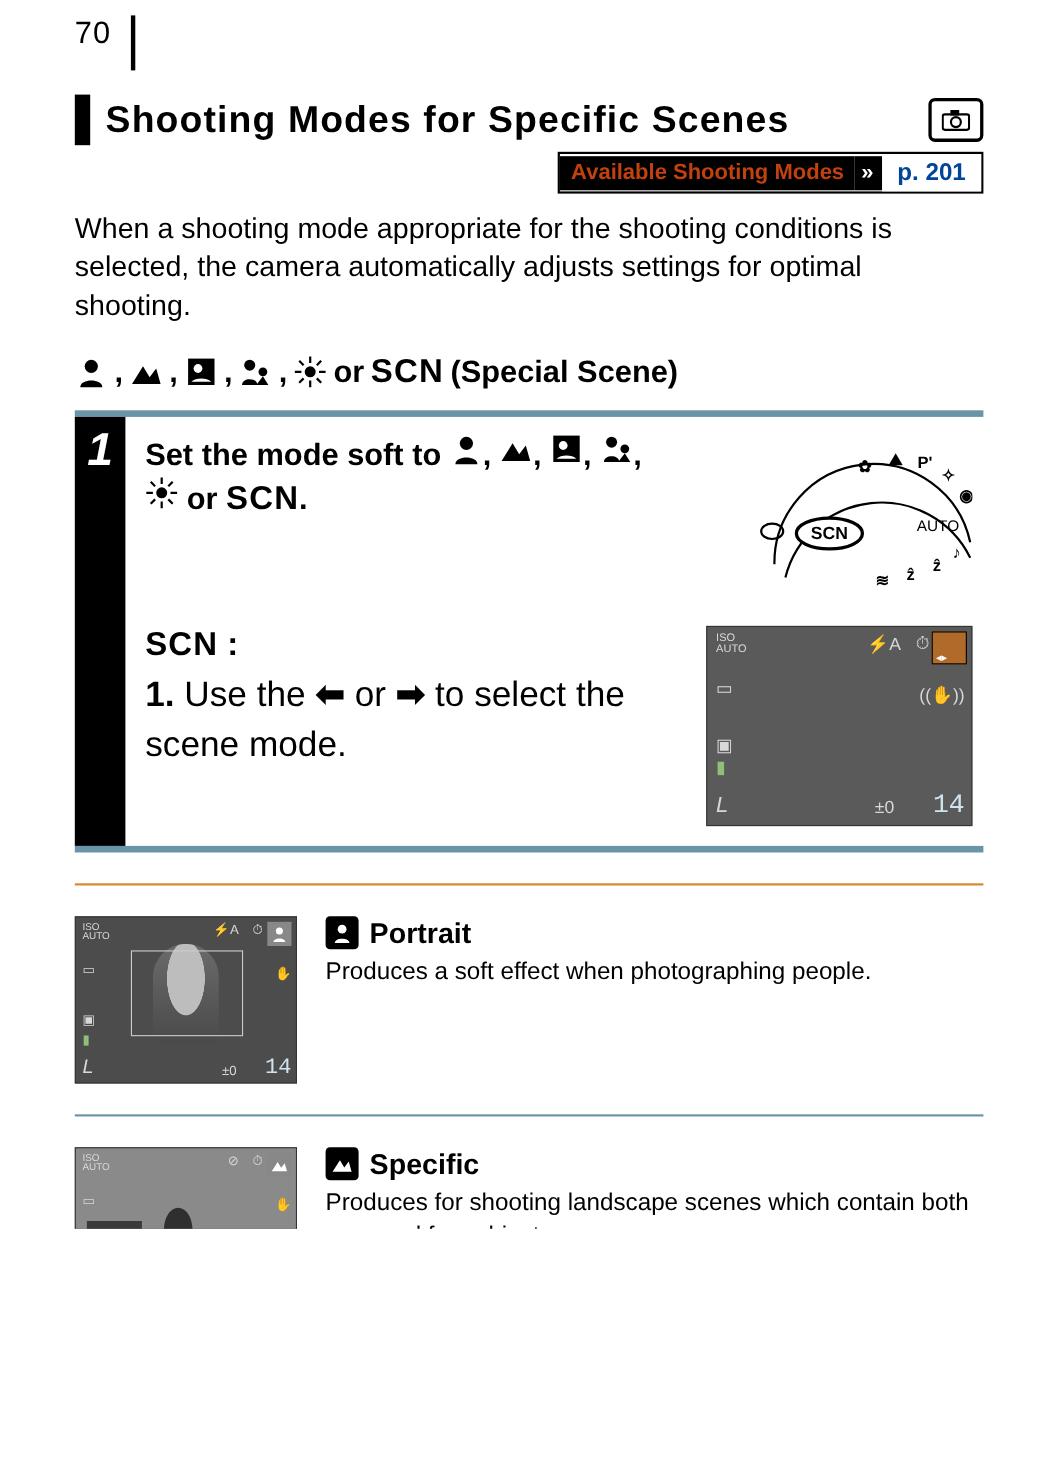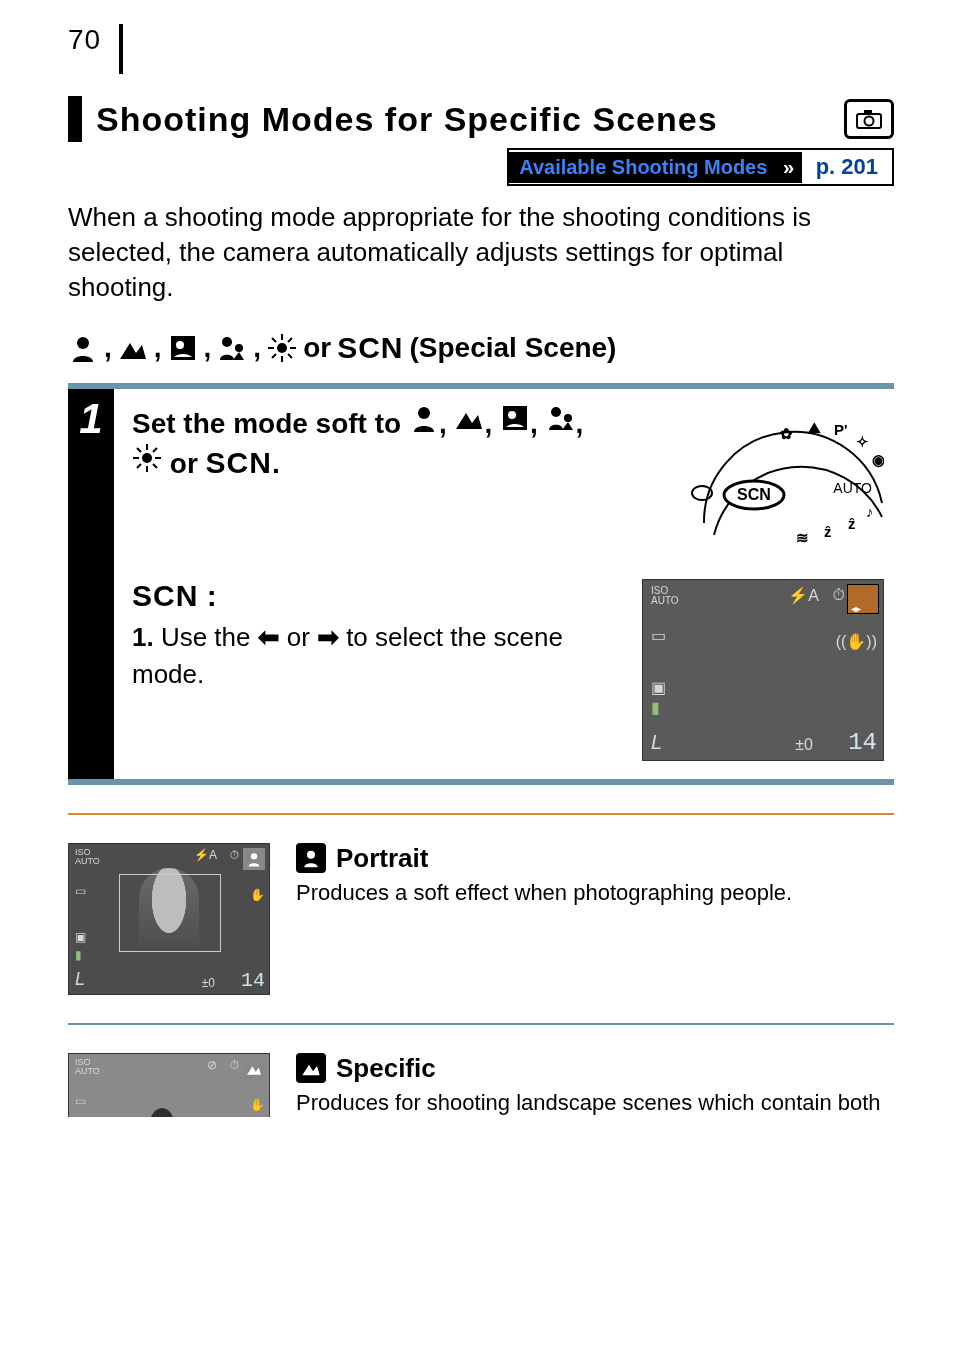--- a/index.html
+++ b/index.html
@@ -1,42 +1,42 @@
 <!DOCTYPE html>
 <html><head>
 <meta charset="utf-8">
 <style>
   html,body{margin:0;padding:0;background:#fff;color:#000;font-family:Arial,Helvetica,sans-serif}
-  .page{width:954px;height:1117px;box-sizing:border-box;padding:24px 60px 40px 68px;position:relative}
+  .page{width:954px;height:1117px;box-sizing:border-box;padding:14px 60px 40px 68px;position:relative}
   .pagenum-wrap{display:flex;align-items:flex-start;gap:18px;margin-bottom:22px}
   .pagenum{font-size:28px;letter-spacing:1px}
   .vbar{width:4px;height:50px;background:#000}
   .title-row{display:flex;align-items:center;gap:14px;margin-top:8px}
   .title-accent{width:14px;height:46px;background:#000}
   .title-text{font-size:34px;font-weight:700;letter-spacing:1px;flex:1}
   .camera-badge{width:44px;height:34px;border:3px solid #000;border-radius:6px;display:flex;align-items:center;justify-content:center}
   .camera-badge svg{width:26px;height:20px}
   .avail-row{display:flex;justify-content:flex-end;margin-top:6px}
   .avail-box{border:2px solid #000;display:flex;align-items:center}
-  .avail-dark{background:#000;color:#3b82f6;padding:4px 10px;font-size:20px;font-weight:bold}
+  .avail-dark{background:#000;color:#c2410c;padding:4px 10px;font-size:20px;font-weight:bold}
   .avail-arrow{background:#000;color:#fff;padding:4px 2px 4px 0;font-size:20px;font-weight:bold}
   .avail-page{background:#fff;color:#01459b;padding:4px 14px;font-size:22px;font-weight:bold}
   .intro{font-size:26px;line-height:1.35;margin-top:14px}
   .modes-heading{font-size:28px;font-weight:900;margin-top:26px;display:flex;align-items:center;flex-wrap:wrap;gap:6px}
   .glyph{display:inline-flex;width:30px;height:30px;align-items:center;justify-content:center}
   .glyph svg{width:100%;height:100%}
   .scn-word{font-family:"Arial Narrow",Arial,sans-serif;font-weight:900;letter-spacing:1px;font-size:30px}
   .step-frame{border-top:6px solid #6a94a8;border-bottom:6px solid #6a94a8;margin-top:18px}
   .step-grid{display:flex}
   .step-num{width:46px;background:#000;color:#fff;font-size:42px;font-weight:900;font-style:italic;display:flex;align-items:flex-start;justify-content:center;padding-top:6px}
   .step-body{flex:1;padding:14px 10px 18px 18px;display:flex;flex-direction:column;gap:26px}
   .step-row{display:flex;gap:20px;align-items:flex-start}
   .step-text{flex:1}
   .step-title{font-size:28px;font-weight:900;line-height:1.35;display:block}
-  .step-sub{font-size:26px;line-height:1.4}
+  .step-sub{font-size:32px;line-height:1.4}
   .step-sub .num{font-weight:bold}
   .dial-fig{width:200px;height:150px}
   .dial-fig svg{width:100%;height:100%}
   .lcd-fig{width:240px;height:180px;background:#5a5a5a;border:1px solid #333;position:relative;color:#d8d8d8;font-size:14px}
   .lcd-fig .ico{position:absolute;font-size:16px}
   .lcd-fig .p-iso{top:6px;left:8px}
   .lcd-fig .p-flash{top:6px;right:64px}
   .lcd-fig .p-timer{top:6px;right:38px}
   .lcd-fig .p-scene{top:4px;right:4px;width:30px;height:28px;background:#b06a2a;border:1px solid #000}
   .lcd-fig .p-scene::after{content:"◂▸";position:absolute;bottom:-1px;left:3px;font-size:10px;color:#fff}

